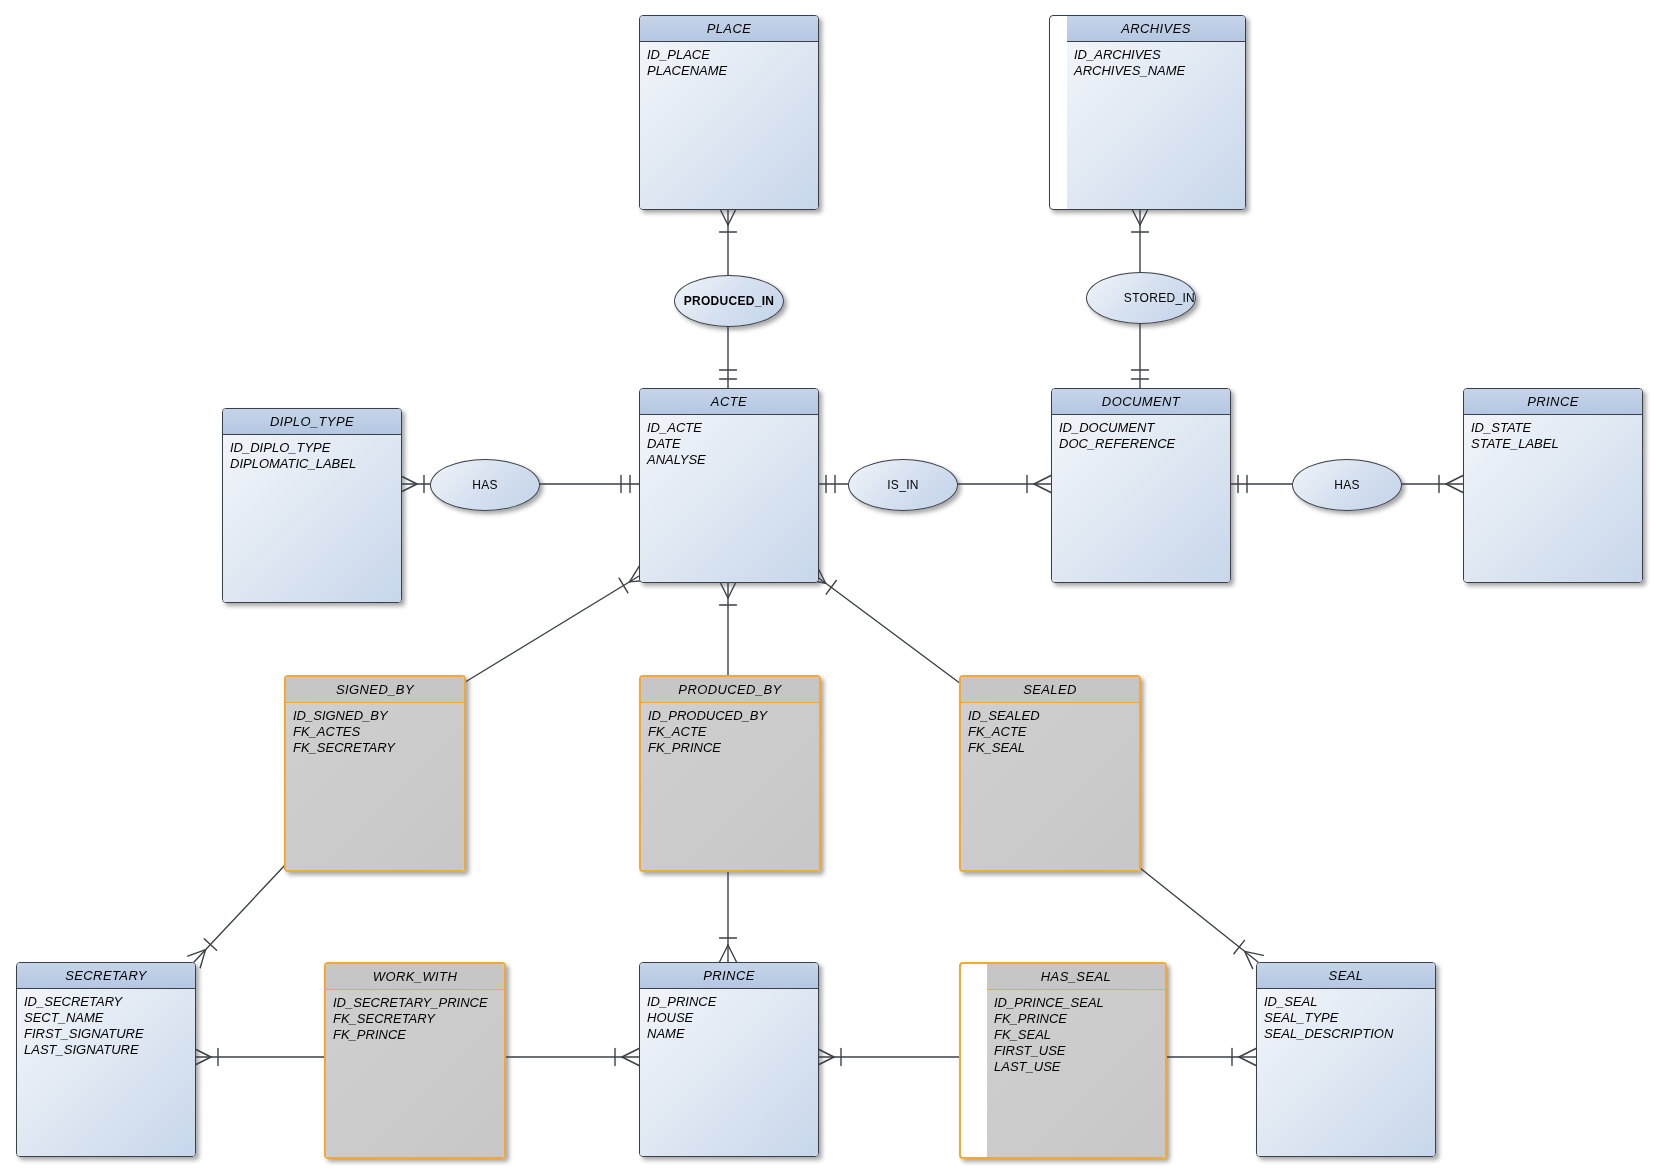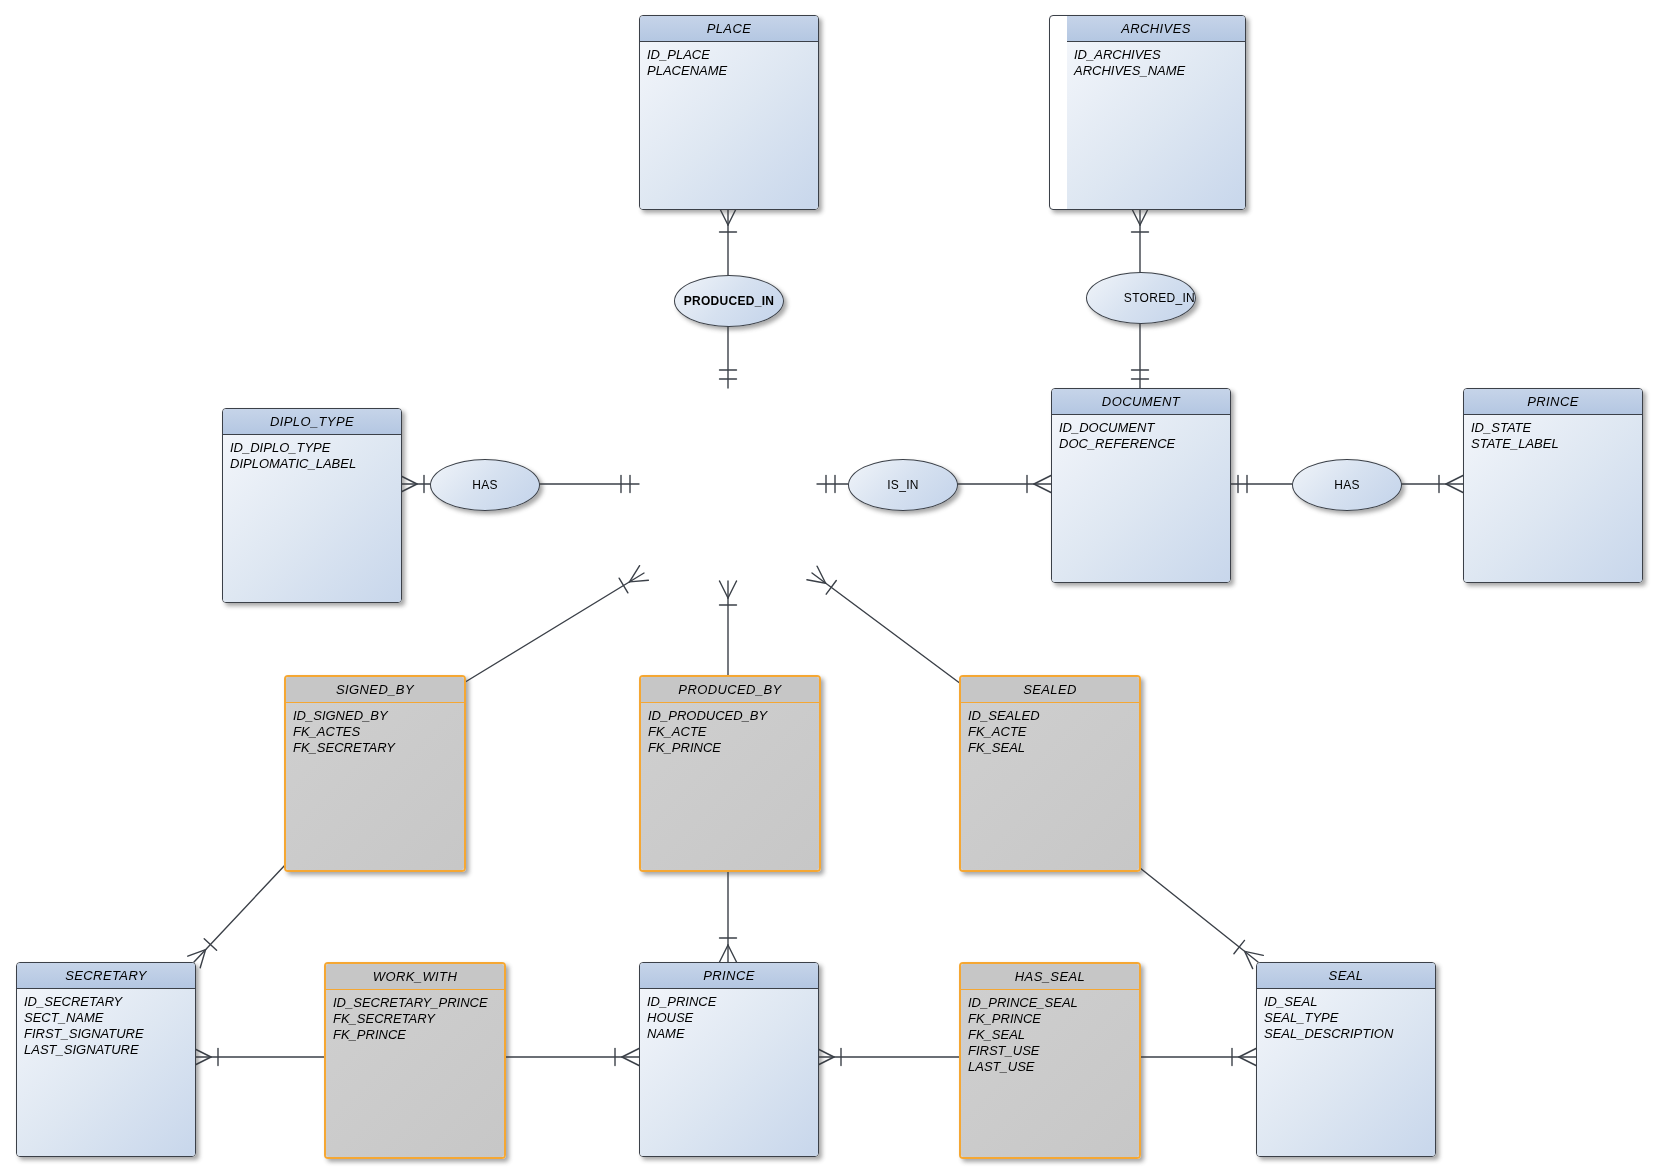--- a/index.html
+++ b/index.html
@@ -124,20 +124,28 @@
         <div class="attr">ARCHIVES_NAME</div>
       </div>
     </div>
     <div class="box entity" style="left: 222px; top: 408px;">
       <div class="hd">DIPLO_TYPE</div>
       <div class="bd">
         <div class="attr">ID_DIPLO_TYPE</div>
         <div class="attr">DIPLOMATIC_LABEL</div>
       </div>
     </div>
+    <div class="box entity" style="left: 639px; top: 388px;">
+      <div class="hd">ACTE</div>
+      <div class="bd">
+        <div class="attr">ID_ACTE</div>
+        <div class="attr">DATE</div>
+        <div class="attr">ANALYSE</div>
+      </div>
+    </div>
     <div class="box entity" style="left: 1051px; top: 388px;">
       <div class="hd">DOCUMENT</div>
       <div class="bd">
         <div class="attr">ID_DOCUMENT</div>
         <div class="attr">DOC_REFERENCE</div>
       </div>
     </div>
     <div class="box entity" style="left: 1463px; top: 388px;">
       <div class="hd">PRINCE</div>
       <div class="bd">
@@ -187,21 +195,21 @@
       </div>
     </div>
     <div class="box entity" style="left: 639px; top: 962px;">
       <div class="hd">PRINCE</div>
       <div class="bd">
         <div class="attr">ID_PRINCE</div>
         <div class="attr">HOUSE</div>
         <div class="attr">NAME</div>
       </div>
     </div>
-    <div class="box assoc" style="left: 959px; top: 962px;">
+    <div class="box assoc" style="left: 959px; top: 962px; padding-left: 26px;">
       <div class="hd">HAS_SEAL</div>
       <div class="bd">
         <div class="attr">ID_PRINCE_SEAL</div>
         <div class="attr">FK_PRINCE</div>
         <div class="attr">FK_SEAL</div>
         <div class="attr">FIRST_USE</div>
         <div class="attr">LAST_USE</div>
       </div>
     </div>
     <div class="box entity" style="left: 1256px; top: 962px;">

